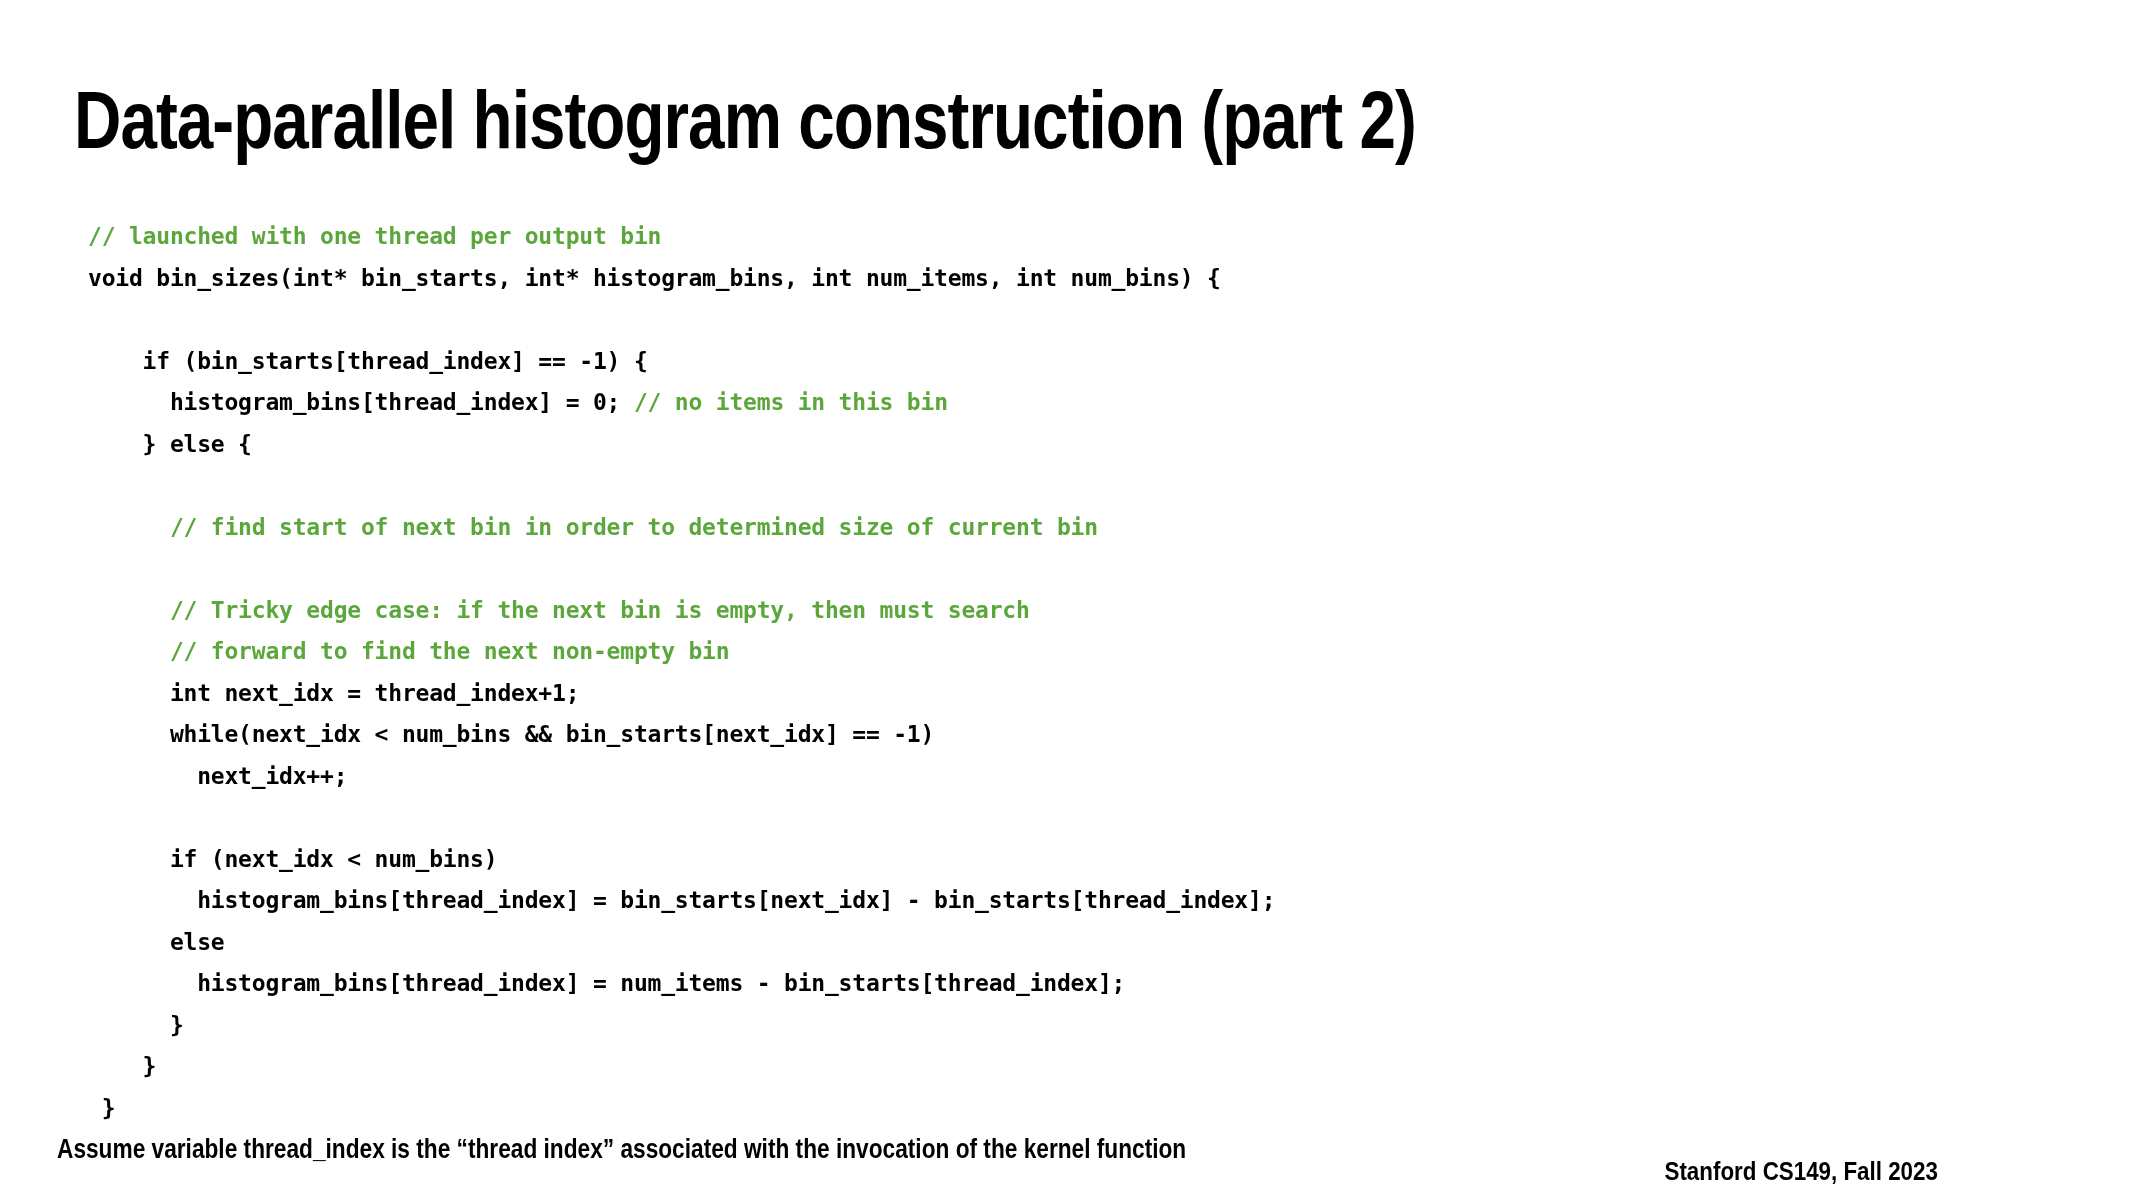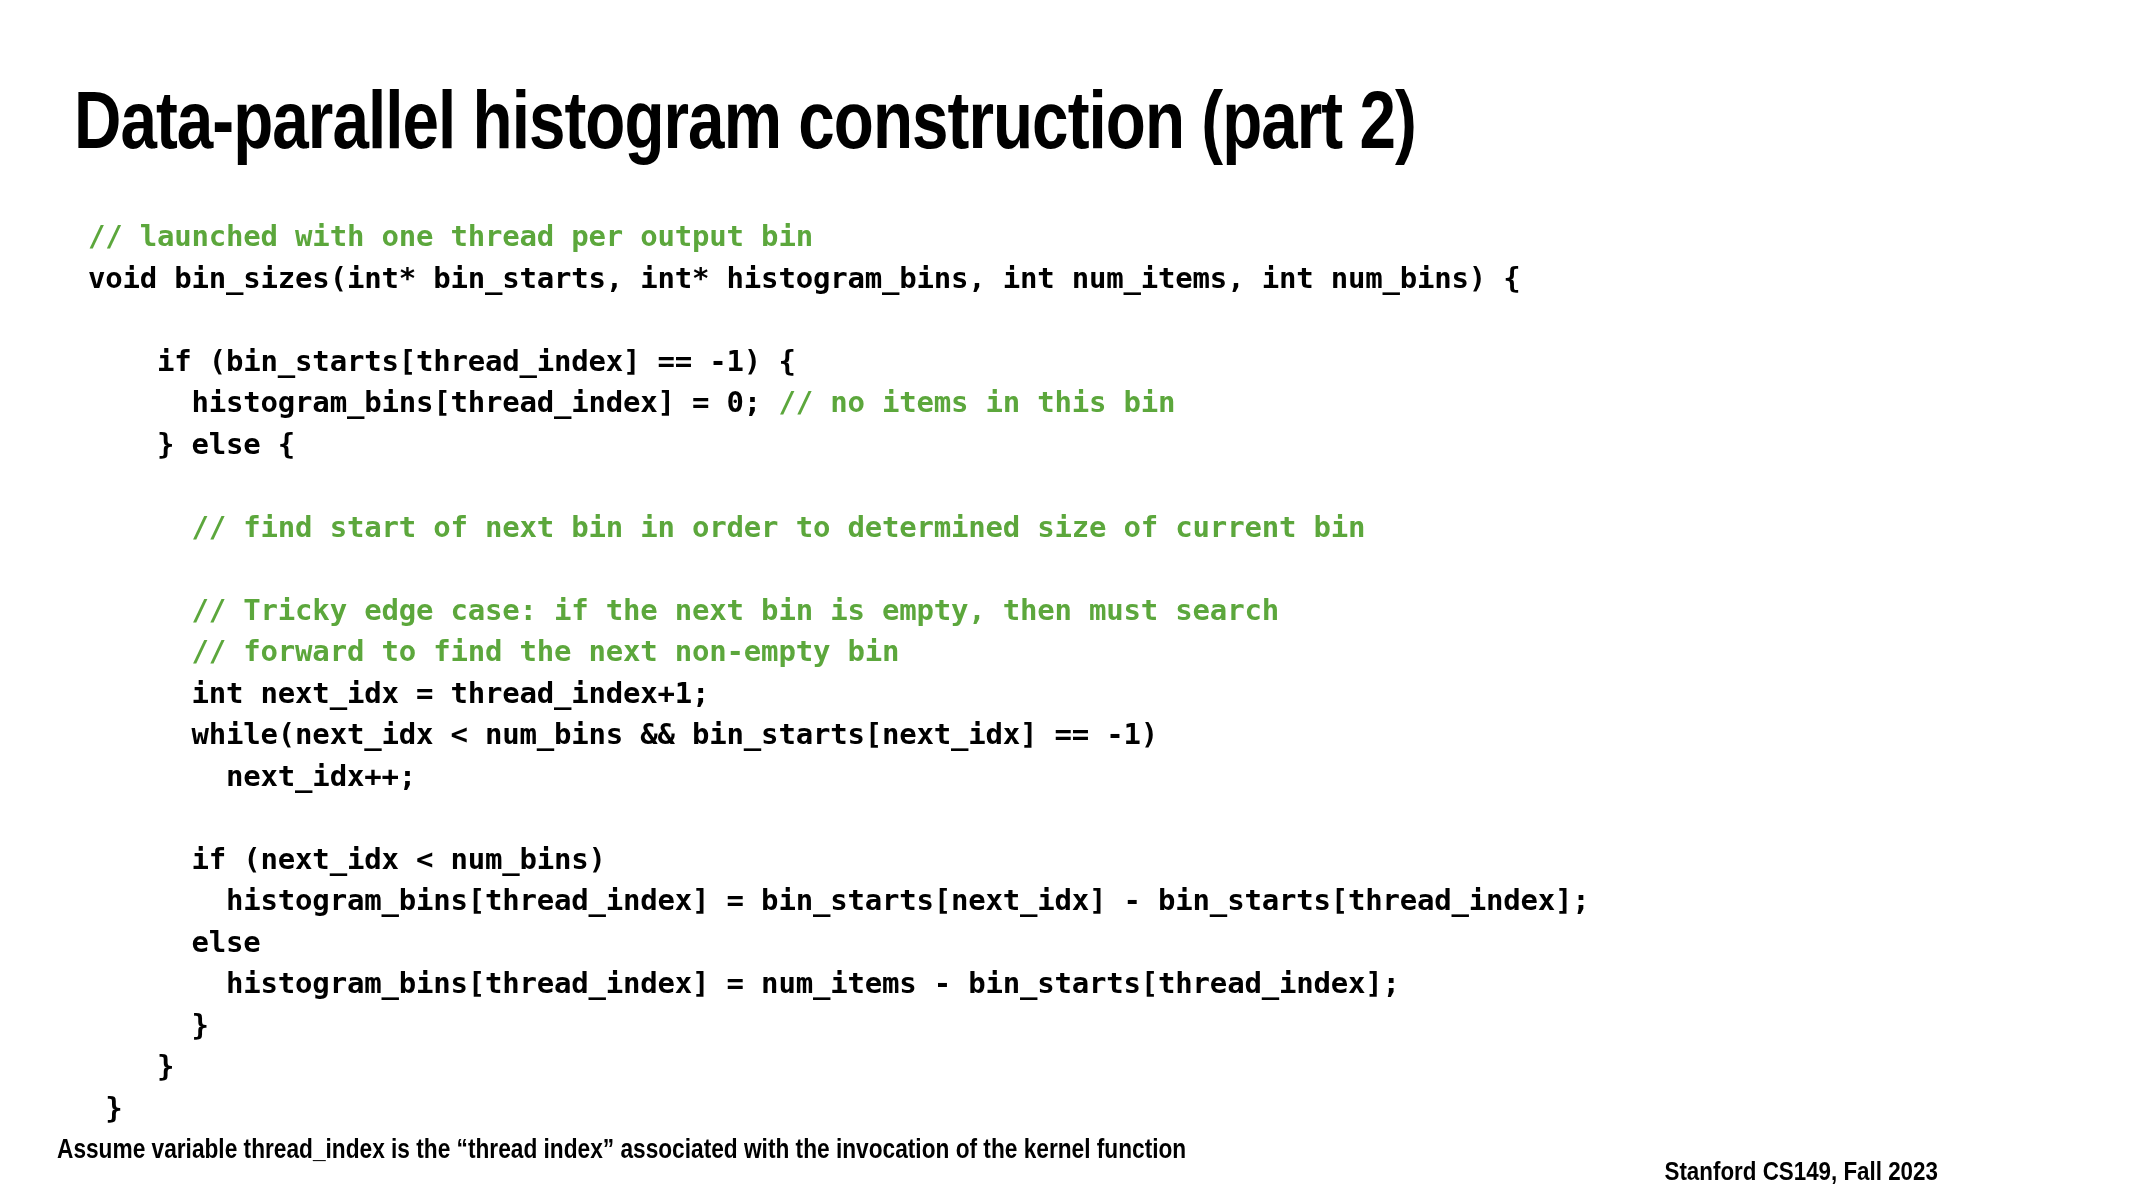--- a/index.html
+++ b/index.html
@@ -37,21 +37,21 @@
     transform-origin: left top;
   }
 
   
   #code-block {
     position: absolute;
     left: 88px;
     top: 176px;
     width: 1980px;
     font-family: "DejaVu Sans Mono", "Liberation Mono", monospace;
-    font-size: 29px;
+    font-size: 23px;
     line-height: 41.5px;
     font-weight: bold;
     color: #000000;
     white-space: pre;
     letter-spacing: -0.2px;
     margin-top: 40px;
   }
   #code-block .line {
     display: block;
     height: 41.5px;

